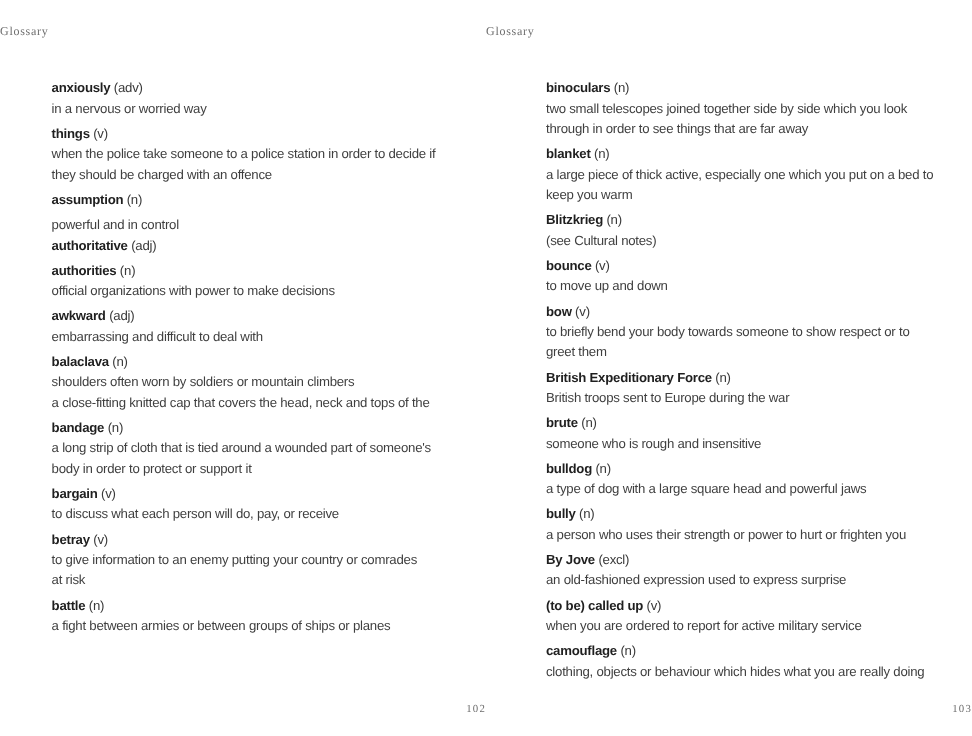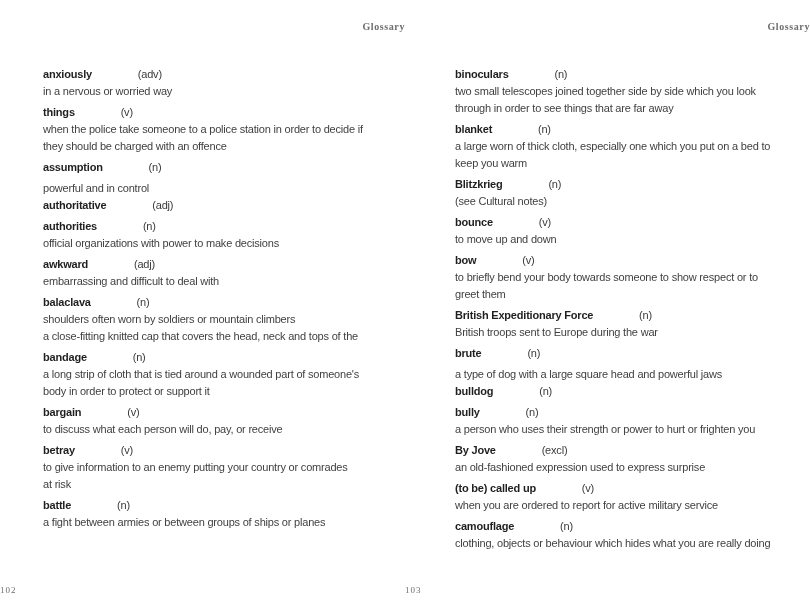--- a/index.html
+++ b/index.html
@@ -23,26 +23,25 @@
     background: #ffffff;
   }
   .page.left  { left: 0; }
   .page.right { left: 405px; }
 
   .running-head {
     position: absolute;
     top: 21px;
     left: 0;
     width: 100%;
-    text-align: right;
+    text-align: left;
     font-family: "Liberation Serif", serif;
     font-size: 10px;
     letter-spacing: 0.6px;
     color: #6e6e6e;
-    font-weight: bold;
   }
 
   .entries {
     position: absolute;
     top: 66px;
     left: 0;
   }
   .page.left  .entries { padding-left: 43px; }
   .page.right .entries { padding-left: 50px; }
 
@@ -52,28 +51,28 @@
     font-size: 11px;
     line-height: 17px;
     letter-spacing: -0.2px;
     white-space: nowrap;
     color: #3f3f3f;
   }
   .word {
     font-weight: 700;
     color: #1f1f1f;
   }
-  .pos { color: #3a3a3a; margin-left: 43px; }
+  .pos { color: #3a3a3a; }
 
   .pagenum {
     position: absolute;
     bottom: 18px;
     left: 0;
     width: 100%;
-    text-align: left;
+    text-align: right;
     font-family: "Liberation Serif", serif;
     font-size: 9px;
     letter-spacing: 1px;
     color: #6e6e6e;
   }
 </style>
 </head>
 <body>
 
 <div class="spread">
@@ -135,21 +134,21 @@
   <section class="page right">
     <div class="running-head">Glossary</div>
     <div class="entries">
         <div class="entry">
           <div class="line headline"><span class="word">binoculars</span> <span class="pos">(n)</span></div>
           <div class="line def">two small telescopes joined together side by side which you look</div>
           <div class="line def">through in order to see things that are far away</div>
         </div>
         <div class="entry">
           <div class="line headline"><span class="word">blanket</span> <span class="pos">(n)</span></div>
-          <div class="line def">a large worn of thick cloth, especially one which you put on a bed to</div>
+          <div class="line def">a large piece of thick active, especially one which you put on a bed to</div>
           <div class="line def">keep you warm</div>
         </div>
         <div class="entry">
           <div class="line headline"><span class="word">Blitzkrieg</span> <span class="pos">(n)</span></div>
           <div class="line def">(see Cultural notes)</div>
         </div>
         <div class="entry">
           <div class="line headline"><span class="word">bounce</span> <span class="pos">(v)</span></div>
           <div class="line def">to move up and down</div>
         </div>
@@ -157,24 +156,25 @@
           <div class="line headline"><span class="word">bow</span> <span class="pos">(v)</span></div>
           <div class="line def">to briefly bend your body towards someone to show respect or to</div>
           <div class="line def">greet them</div>
         </div>
         <div class="entry">
           <div class="line headline"><span class="word">British Expeditionary Force</span> <span class="pos">(n)</span></div>
           <div class="line def">British troops sent to Europe during the war</div>
         </div>
         <div class="entry">
           <div class="line headline"><span class="word">brute</span> <span class="pos">(n)</span></div>
+          <div class="line def">someone who is rough and insensitive</div>
         </div>
         <div class="entry">
+          <div class="line headline"><span class="word">bulldog</span> <span class="pos">(n)</span></div>
           <div class="line def">a type of dog with a large square head and powerful jaws</div>
-          <div class="line headline"><span class="word">bulldog</span> <span class="pos">(n)</span></div>
         </div>
         <div class="entry">
           <div class="line headline"><span class="word">bully</span> <span class="pos">(n)</span></div>
           <div class="line def">a person who uses their strength or power to hurt or frighten you</div>
         </div>
         <div class="entry">
           <div class="line headline"><span class="word">By Jove</span> <span class="pos">(excl)</span></div>
           <div class="line def">an old-fashioned expression used to express surprise</div>
         </div>
         <div class="entry">

